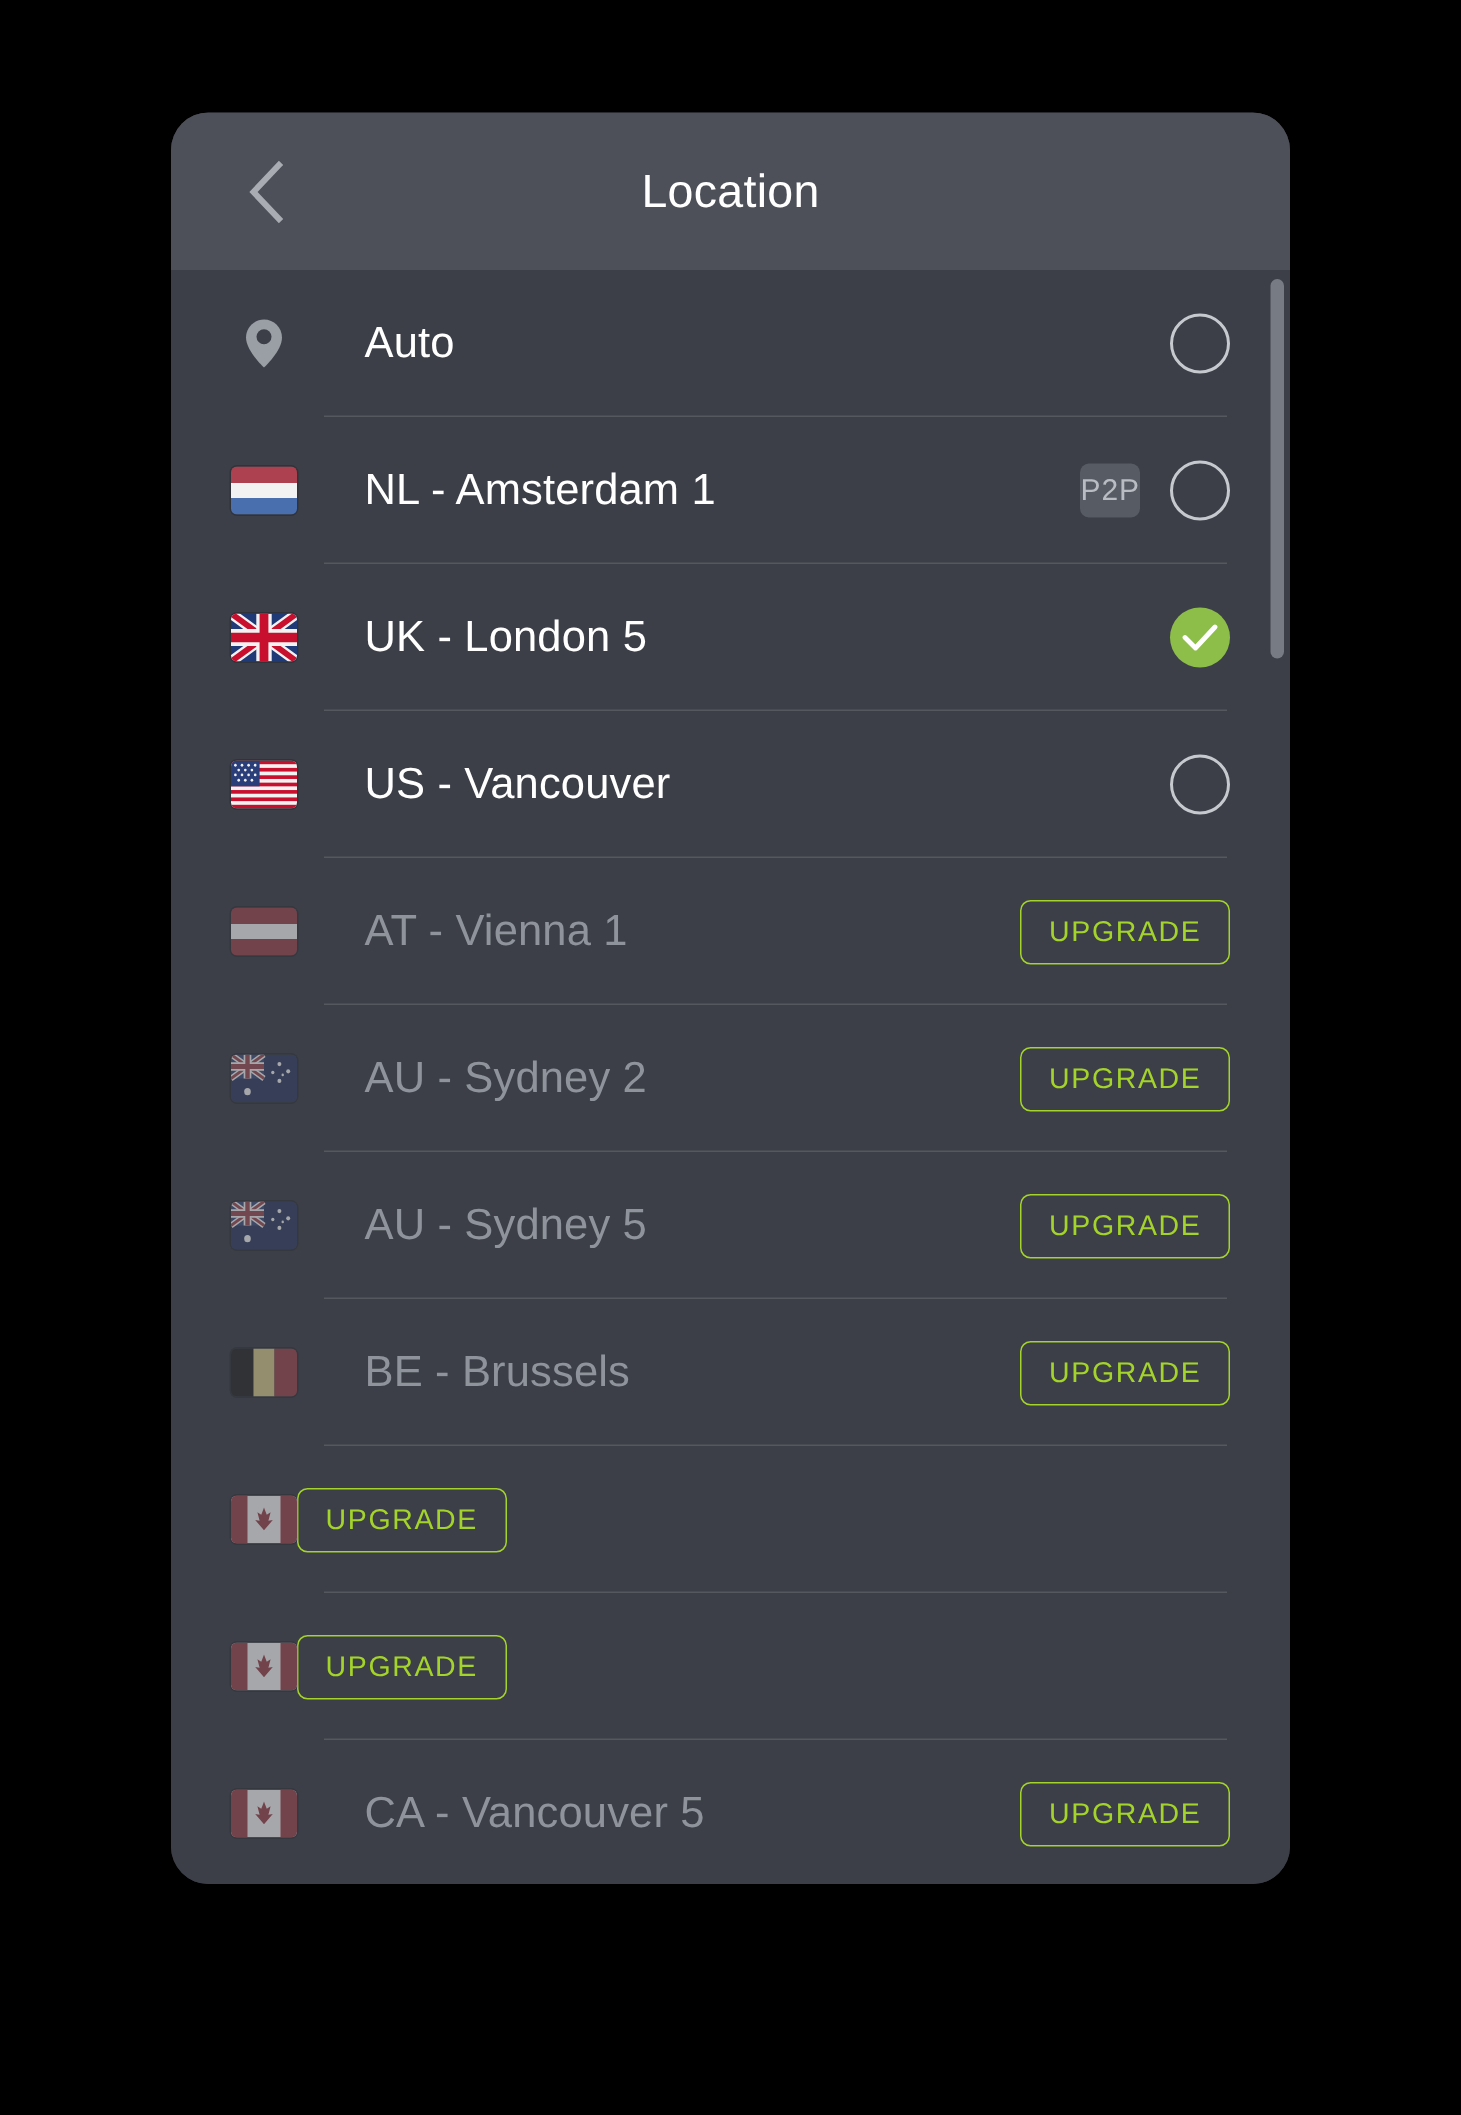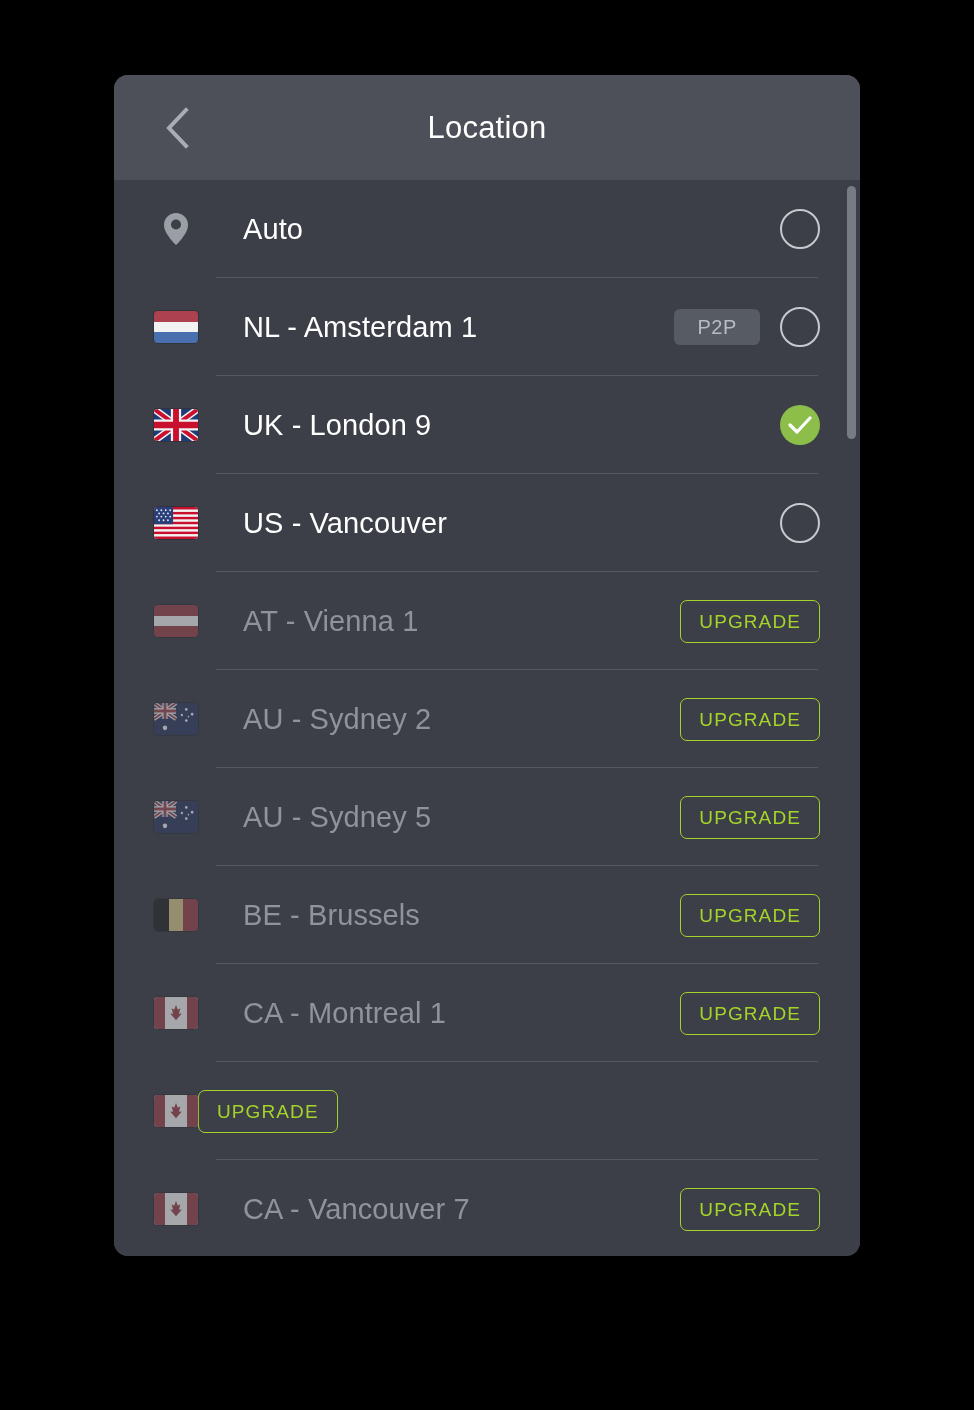--- a/index.html
+++ b/index.html
@@ -12,21 +12,21 @@
     font-family: "Liberation Sans", sans-serif;
   }
 
   #panel {
     position: absolute;
     left: 114px;
     top: 75px;
     width: 746px;
     height: 1181px;
     background: #3c3f47;
-    border-radius: 14px;
+    border-radius: 25px;
     overflow: hidden;
   }
 
   
   #header {
     position: relative;
     height: 105px;
     background: #4d5059;
     display: flex;
     align-items: center;
@@ -115,21 +115,21 @@
     align-items: center;
     gap: 20px;
     flex: 0 0 auto;
   }
 
   .badge {
     background: #575b64;
     color: #b9bcc2;
     font-size: 20px;
     letter-spacing: 0.6px;
-    padding: 8px 23px;
+    padding: 8px 0;
     border-radius: 6px;
     line-height: 1;
   }
 
   .radio {
     width: 40px;
     height: 40px;
     border-radius: 50%;
     border: 2px solid #c6c9ce;
     box-sizing: border-box;
@@ -225,21 +225,21 @@
           <div class="divider"></div>
         </div>
         <div class="row">
           <div class="flag"><svg width="44" height="32" viewBox="0 0 60 40" preserveAspectRatio="none">
               <rect width="60" height="40" fill="#1f3a76"></rect>
               <path d="M0 0 L60 40 M60 0 L0 40" stroke="#f2f2f2" stroke-width="9"></path>
               <path d="M0 0 L60 40 M60 0 L0 40" stroke="#c8102e" stroke-width="5"></path>
               <path d="M30 0 V40 M0 20 H60" stroke="#f2f2f2" stroke-width="14"></path>
               <path d="M30 0 V40 M0 20 H60" stroke="#c8102e" stroke-width="8"></path>
             </svg></div>
-          <div class="label">UK - London 9</div>
+          <div class="label">UK - London 5</div>
           <div class="right">
             <div class="radio checked">
               <svg width="24" height="20" viewBox="0 0 24 20">
                 <path d="M2 10 L9 17 L22 3" stroke="#ffffff" stroke-width="3.2" fill="none" stroke-linecap="round" stroke-linejoin="round"></path>
               </svg>
             </div>
           </div>
           <div class="divider"></div>
         </div>
         <div class="row">
@@ -348,21 +348,20 @@
           </div>
           <div class="divider"></div>
         </div>
         <div class="row">
           <div class="flag dim"><svg width="44" height="32" viewBox="0 0 60 40" preserveAspectRatio="none">
               <rect width="60" height="40" fill="#e8e8e8"></rect>
               <rect width="15" height="40" fill="#c8384a"></rect>
               <rect x="45" width="15" height="40" fill="#c8384a"></rect>
               <path d="M30 10 L32.5 16 L36 14 L34 21 L38 20.5 L30 29 L22 20.5 L26 21 L24 14 L27.5 16 Z" fill="#c8384a"></path>
             </svg></div>
-          <div class="label muted">CA - Montreal 1</div>
           <div class="right">
             <button class="upgrade">UPGRADE</button>
           </div>
           <div class="divider"></div>
         </div>
         <div class="row">
           <div class="flag dim"><svg width="44" height="32" viewBox="0 0 60 40" preserveAspectRatio="none">
               <rect width="60" height="40" fill="#e8e8e8"></rect>
               <rect width="15" height="40" fill="#c8384a"></rect>
               <rect x="45" width="15" height="40" fill="#c8384a"></rect>
@@ -373,21 +372,21 @@
           </div>
           <div class="divider"></div>
         </div>
         <div class="row">
           <div class="flag dim"><svg width="44" height="32" viewBox="0 0 60 40" preserveAspectRatio="none">
               <rect width="60" height="40" fill="#e8e8e8"></rect>
               <rect width="15" height="40" fill="#c8384a"></rect>
               <rect x="45" width="15" height="40" fill="#c8384a"></rect>
               <path d="M30 10 L32.5 16 L36 14 L34 21 L38 20.5 L30 29 L22 20.5 L26 21 L24 14 L27.5 16 Z" fill="#c8384a"></path>
             </svg></div>
-          <div class="label muted">CA - Vancouver 7</div>
+          <div class="label muted">CA - Vancouver 5</div>
           <div class="right">
             <button class="upgrade">UPGRADE</button>
           </div>
         </div>
       </div>
 
     <div id="scrollbar-track">
       <div id="scrollbar-thumb"></div>
     </div>
   </div>

